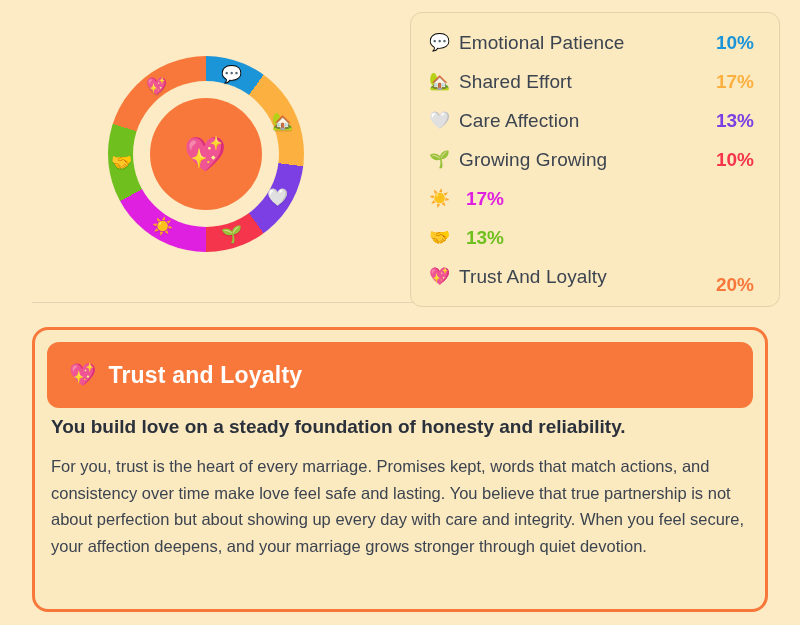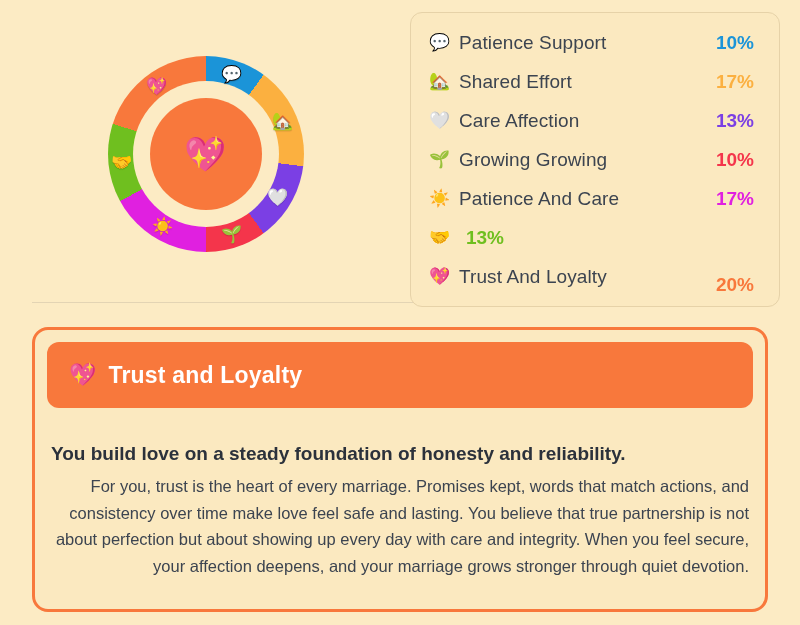--- a/index.html
+++ b/index.html
@@ -153,32 +153,31 @@
     line-height: 1;
     margin-right: 12px;
   }
   .card-header-title {
     color: #ffffff;
     font-size: 23px;
     font-weight: bold;
     letter-spacing: .2px;
   }
   .card-tagline {
-    margin: 35px 4px 0 4px;
+    margin: 8px 4px 0 4px;
     font-size: 19px;
     font-weight: bold;
     color: #2b313b;
     letter-spacing: 0;
   }
   .card-body {
-    margin: 8px 4px 0 4px;
+    margin: 15px 4px 0 4px;
     font-size: 16.5px;
     line-height: 1.62;
     color: #3c4450;
-    text-align: right;
   }
 </style>
 </head>
 <body>
 
 <div class="top-region">
 
   <div class="chart-wrap">
     <div class="donut" id="donut-ring" style="background: conic-gradient(rgb(27, 148, 216) 0deg, rgb(27, 148, 216) 36deg, rgb(251, 176, 64) 36deg, rgb(251, 176, 64) 97.2deg, rgb(123, 63, 228) 97.2deg, rgb(123, 63, 228) 144deg, rgb(244, 53, 75) 144deg, rgb(244, 53, 75) 180deg, rgb(224, 32, 224) 180deg, rgb(224, 32, 224) 241.2deg, rgb(111, 191, 31) 241.2deg, rgb(111, 191, 31) 288deg, rgb(248, 120, 60) 288deg, rgb(248, 120, 60) 360deg);"></div>
     <div class="donut-hole">
@@ -193,41 +192,40 @@
         <span class="slice-icon" style="left: 143.241px; top: 218.302px;">☀️</span>
         <span class="slice-icon" style="left: 102.373px; top: 153.905px;">🤝</span>
         <span class="slice-icon" style="left: 136.626px; top: 78.0426px;">💖</span>
       </div>
   </div>
 
   <div class="legend">
     <div id="legend-rows">
         <div class="legend-row">
           <span class="legend-icon">💬</span>
-          <span class="legend-label">Patience Support</span>
+          <span class="legend-label">Emotional Patience</span>
           <span class="legend-pct" style="color: rgb(27, 148, 216);">10%</span>
         </div>
         <div class="legend-row">
           <span class="legend-icon">🏡</span>
           <span class="legend-label">Shared Effort</span>
           <span class="legend-pct" style="color: rgb(251, 176, 64);">17%</span>
         </div>
         <div class="legend-row">
           <span class="legend-icon">🤍</span>
           <span class="legend-label">Care Affection</span>
           <span class="legend-pct" style="color: rgb(123, 63, 228);">13%</span>
         </div>
         <div class="legend-row">
           <span class="legend-icon">🌱</span>
           <span class="legend-label">Growing Growing</span>
           <span class="legend-pct" style="color: rgb(244, 53, 75);">10%</span>
         </div>
         <div class="legend-row">
           <span class="legend-icon">☀️</span>
-          <span class="legend-label">Patience And Care</span>
           <span class="legend-pct" style="color: rgb(224, 32, 224);">17%</span>
         </div>
         <div class="legend-row">
           <span class="legend-icon">🤝</span>
           <span class="legend-pct" style="color: rgb(111, 191, 31);">13%</span>
         </div>
         <div class="legend-row">
           <span class="legend-icon">💖</span>
           <span class="legend-label">Trust And Loyalty</span>
           <span class="legend-pct" style="color: rgb(248, 120, 60); margin-top: 16px;">20%</span>

